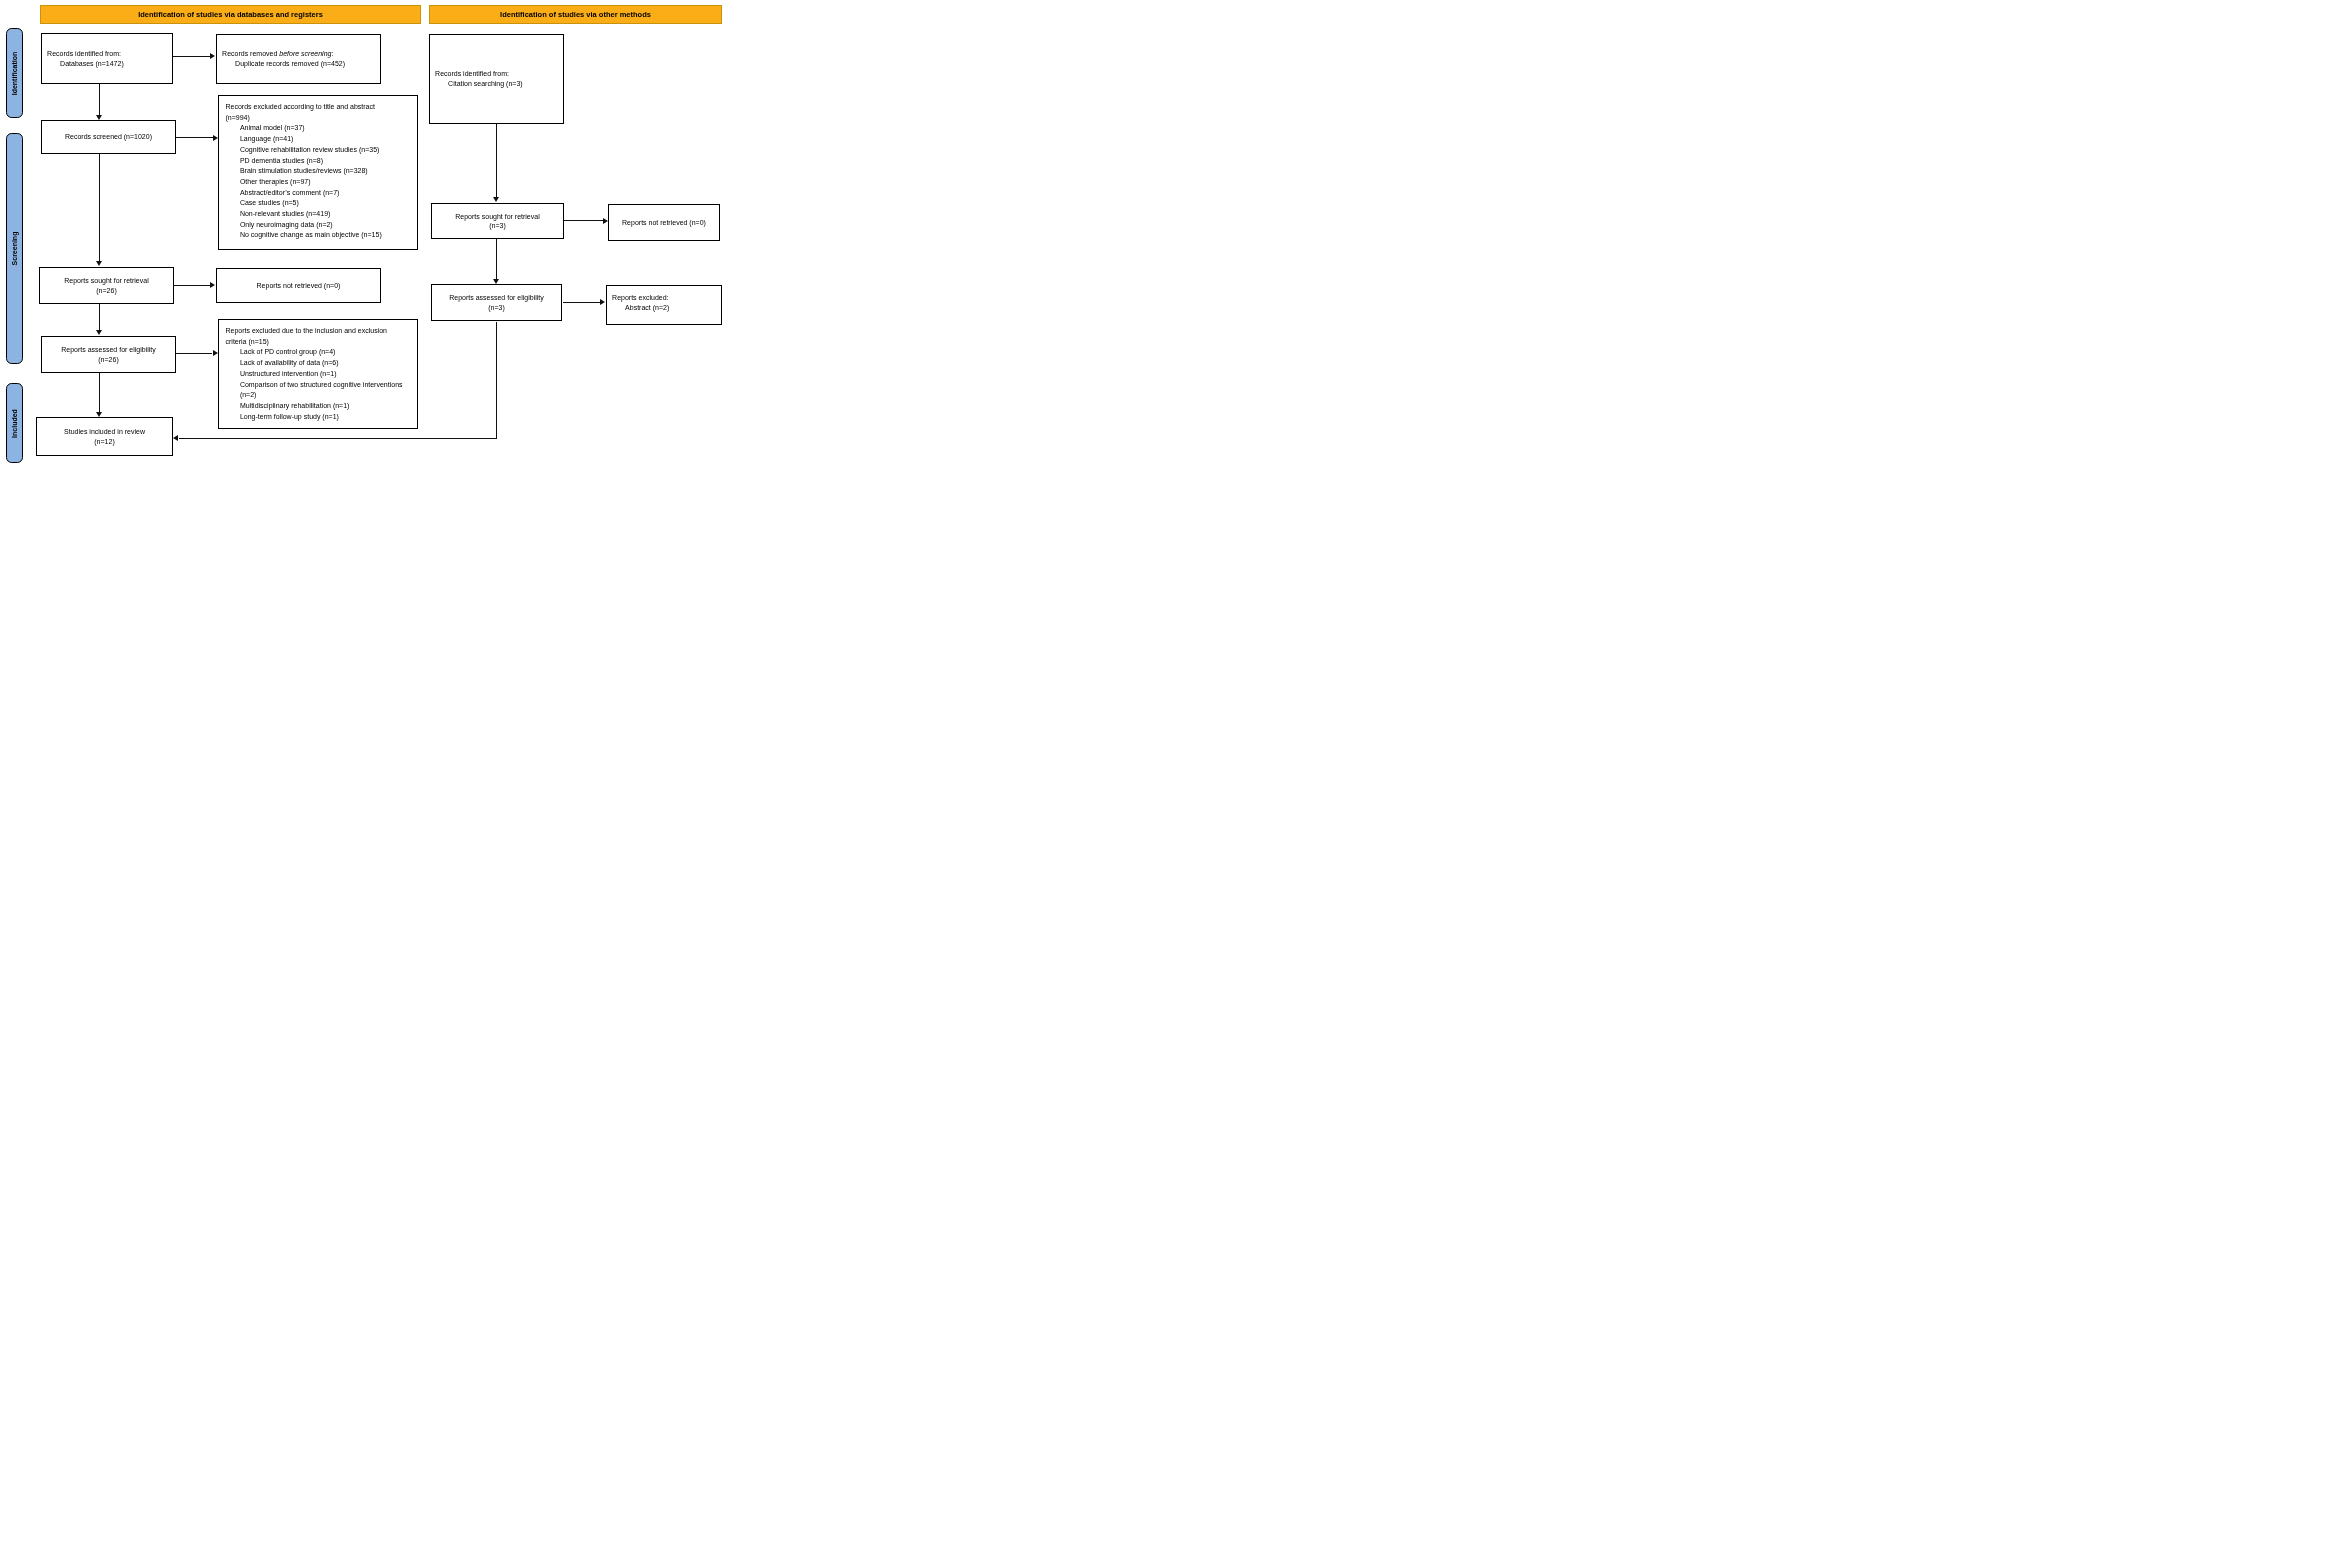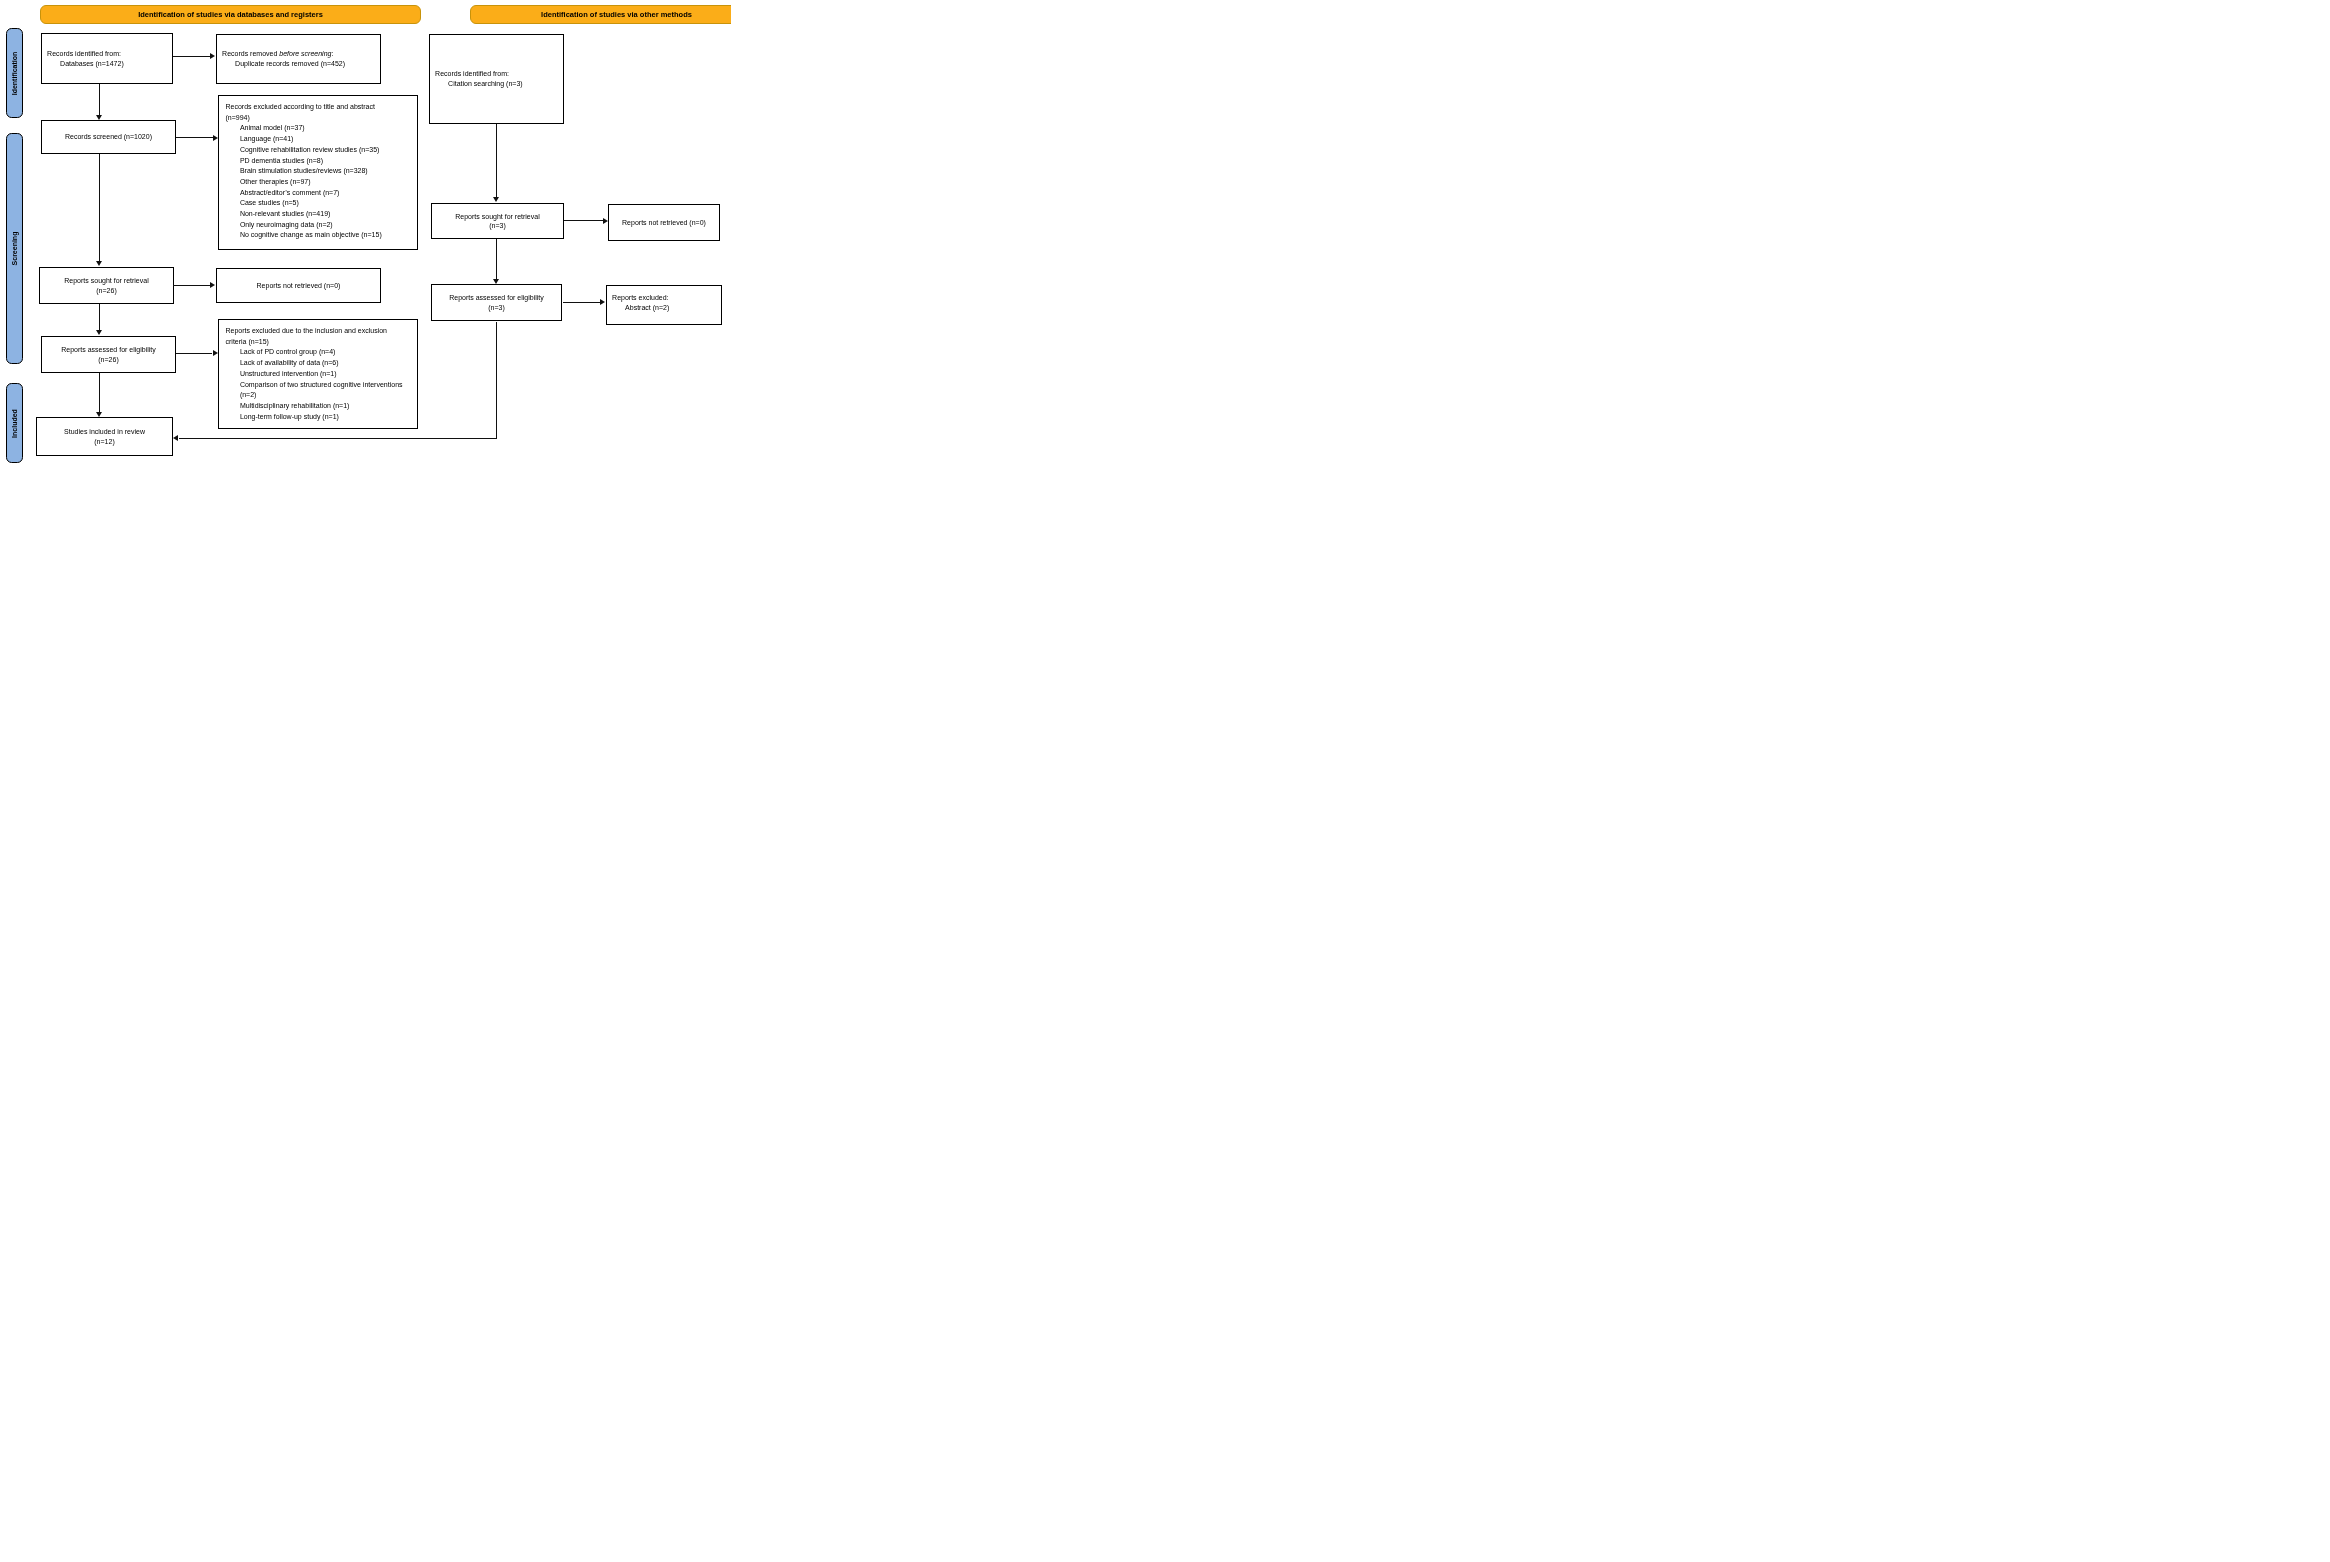--- a/index.html
+++ b/index.html
@@ -7,21 +7,21 @@
     --sidebar:#8DB3E2;
     --line:#111111;
     --boxborder:#000000;
   }
   html,body{margin:0;padding:0;background:#ffffff;}
   body{font-family:"Liberation Sans","DejaVu Sans",sans-serif;color:#000;}
   .stage{position:relative;width:731px;height:466px;background:#fff;overflow:hidden;}
 
   .banner{
     position:absolute;height:17px;background:var(--banner);
-    border:0.5px solid #c8930a;border-radius:6px;
+    border:0.5px solid #c8930a;border-radius:0;
     display:flex;align-items:center;justify-content:center;
     font-weight:bold;font-size:7.5px;
   }
   .vbar{
     position:absolute;width:17.7px;background:var(--sidebar);
     border:1.2px solid #000;border-radius:5.6px;box-sizing:border-box;
     display:flex;align-items:center;justify-content:center;
   }
   .vbar span{transform:rotate(-90deg);white-space:nowrap;font-weight:bold;font-size:7px;}
 
@@ -43,21 +43,21 @@
   .ah-down{position:absolute;width:0;height:0;border-left:3.3px solid transparent;border-right:3.3px solid transparent;border-top:5.6px solid var(--line);}
 </style>
 </head>
 <body>
 
 <div class="stage">
 
   <div class="banner" style="left:40px;top:4.7px;width:379px;">
     <span>Identification of studies via databases and registers</span>
   </div>
-  <div class="banner" style="left:429px;top:4.7px;width:291px;margin-left:41px;">
+  <div class="banner" style="left:429px;top:4.7px;width:291px;">
     <span>Identification of studies via other methods</span>
   </div>
 
   <div class="vbar" style="left:5.6px;top:28px;height:90px;">
     <span>Identification</span>
   </div>
   <div class="vbar" style="left:5.6px;top:133px;height:231px;">
     <span>Screening</span>
   </div>
   <div class="vbar" style="left:5.6px;top:383px;height:80px;">

